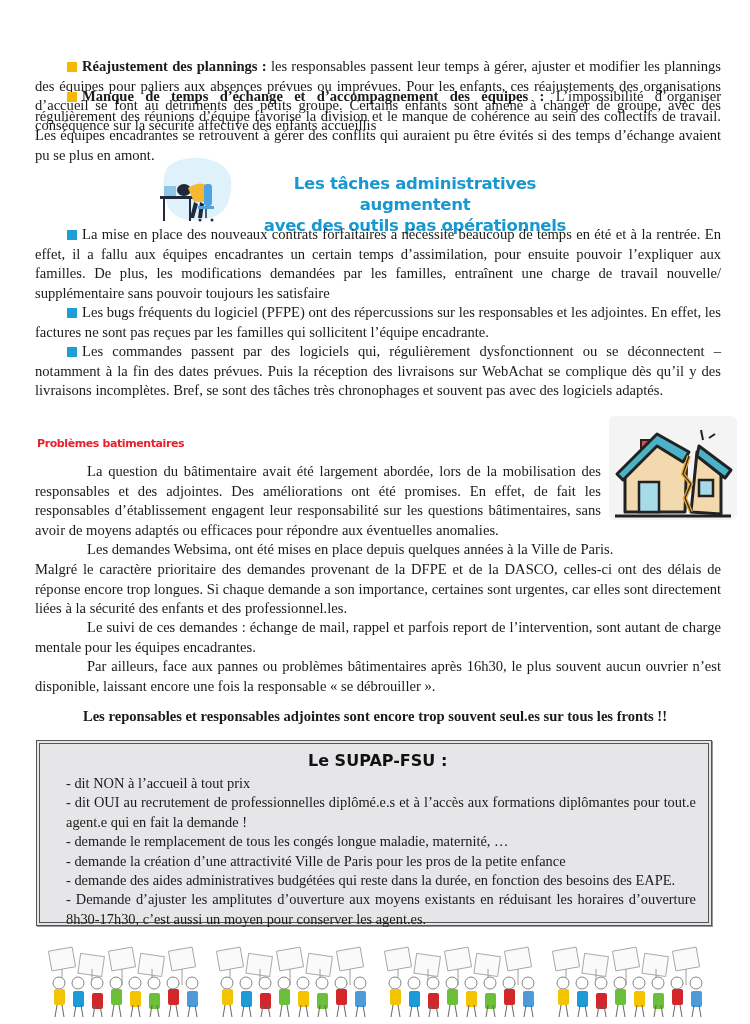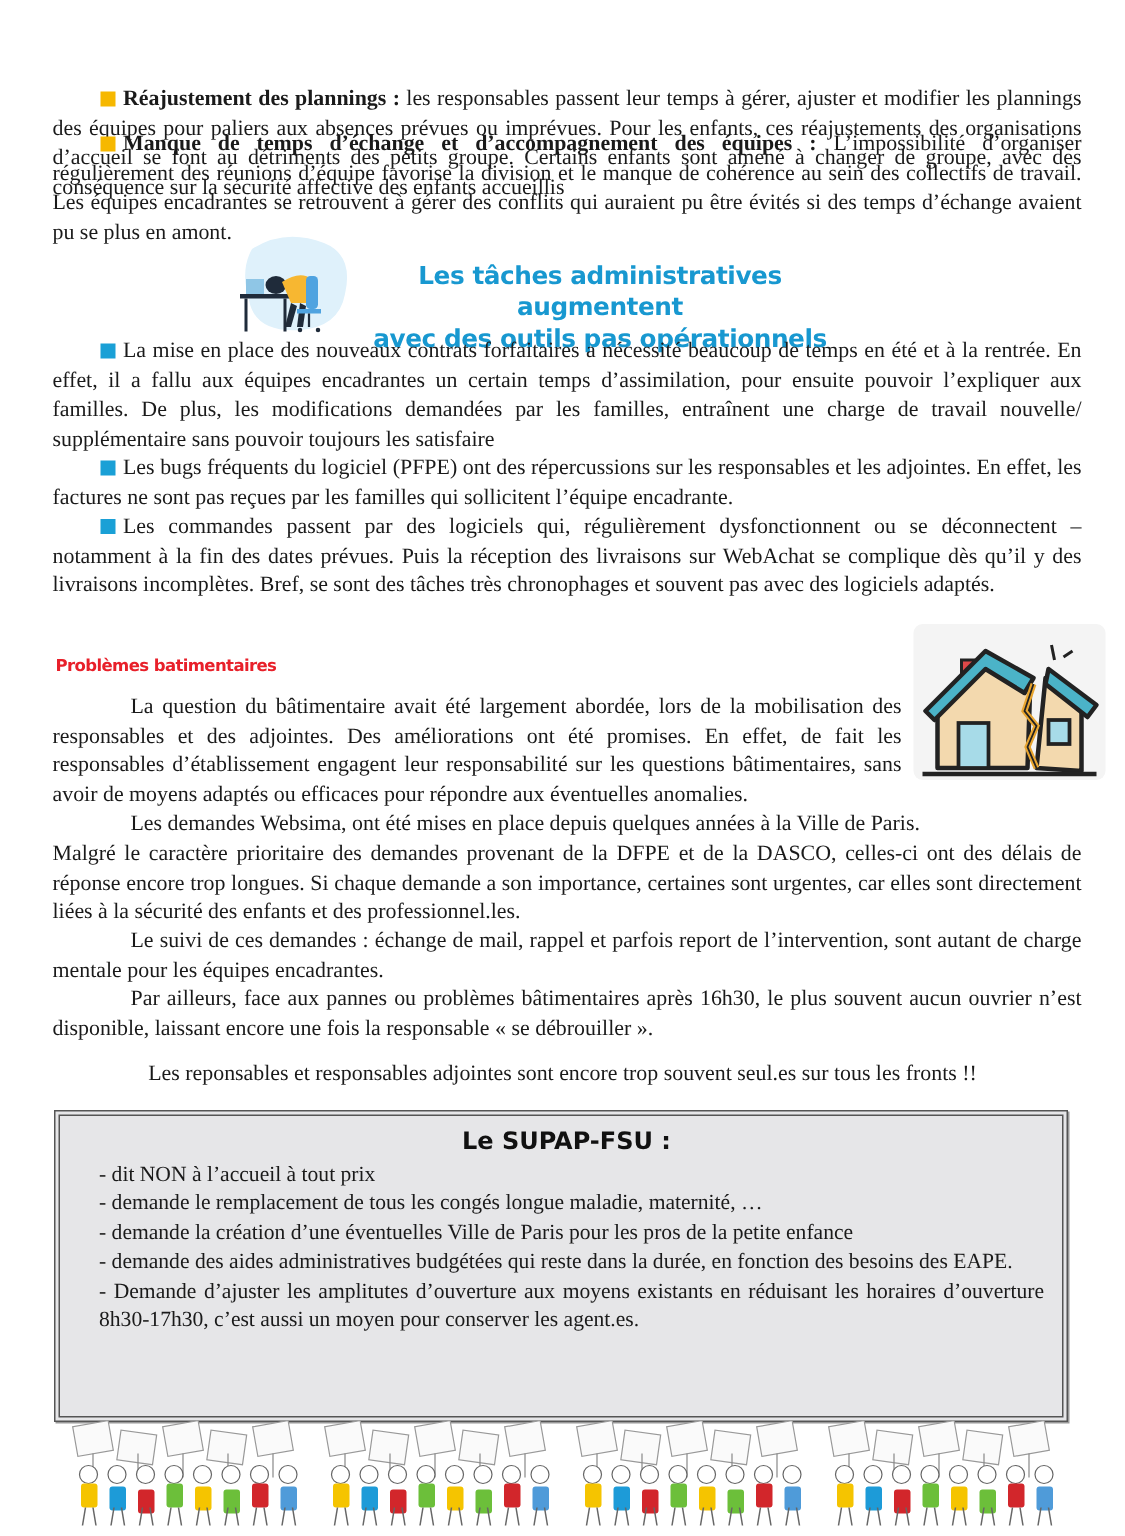--- a/index.html
+++ b/index.html
@@ -6,30 +6,30 @@
     body { width: 750px; height: 1024px; position: relative; overflow: hidden;
            font-family: "Liberation Serif", serif; color: #1a1a1a; }
     .p { position: absolute; left: 35px; width: 686px; font-size: 14.6px; line-height: 19.6px;
          text-align: justify; margin: 0; }
     .p.indent { text-indent: 32px; }
     .p.indent2 { text-indent: 52px; }
     .bul { display: inline-block; width: 10px; height: 10px; margin-right: 5px; vertical-align: -1px; }
     .bul.y { background: #f6b800; }
     .bul.b { background: #1aa0d6; }
     b { font-weight: bold; }
-    .title-admin { position: absolute; left: 225px; top: 173px; width: 350px; text-align: center;
+    .title-admin { position: absolute; left: 240px; top: 173px; width: 350px; text-align: center;
                    font-family: "DejaVu Sans", sans-serif; font-weight: bold; font-size: 16.5px;
                    line-height: 21px; color: #1898d0; letter-spacing: -0.3px; }
     .illus-desk { position: absolute; left: 160px; top: 156px; width: 76px; height: 70px; }
     .title-bat { position: absolute; left: 37px; top: 437px; font-family: "DejaVu Sans", sans-serif;
                  font-weight: bold; font-size: 11px; color: #e8202a; letter-spacing: -0.4px; }
     .illus-house { position: absolute; left: 605px; top: 412px; width: 136px; height: 112px; }
     .callout { position: absolute; left: 60px; top: 708px; width: 630px; text-align: center;
-               font-weight: normal; font-size: 14.6px; }
-    .box { position: absolute; left: 36px; top: 740px; width: 676px; height: 208px;
+               font-weight: bold; font-size: 14.6px; }
+    .box { position: absolute; left: 36px; top: 740px; width: 676px; height: 186px;
            background: #e6e6e8; border: 4px double #555; box-sizing: border-box;
            box-shadow: 1px 1px 0 #999; }
     .box-title { position: absolute; left: 268px; top: 7px; font-family: "DejaVu Sans", sans-serif;
                  font-weight: bold; font-size: 16px; color: #111; }
     .box-list { position: absolute; left: 26px; top: 24px; width: 630px; margin: 0; padding: 0;
                 list-style: none; font-size: 14.4px; line-height: 19.4px; text-align: justify; }
     .box-list li { margin: 0; }
     .crowd { position: absolute; left: 40px; top: 945px; width: 670px; height: 75px; }
   </style>
 </head>
@@ -95,22 +95,23 @@
 <p class="p" style="top:560px;">Malgré le caractère prioritaire des demandes provenant de la DFPE et de la DASCO, celles-ci ont des délais de réponse encore trop longues. Si chaque demande a son importance, certaines sont urgentes, car elles sont directement liées à la sécurité des enfants et des professionnel.les.</p>
 <p class="p indent2" style="top:618px;">Le suivi de ces demandes : échange de mail, rappel et parfois report de l’intervention, sont autant de charge mentale pour les équipes encadrantes.</p>
 <p class="p indent2" style="top:657px;">Par ailleurs, face aux pannes ou problèmes bâtimentaires après 16h30, le plus souvent aucun ouvrier n’est disponible, laissant encore une fois la responsable « se débrouiller ».</p>
 
 <div class="callout">Les reponsables et responsables adjointes sont encore trop souvent seul.es sur tous les fronts !!</div>
 
 <div class="box">
   <div class="box-title">Le SUPAP-FSU :</div>
   <ul class="box-list">
     <li style="margin-top:6px;">- dit NON à l’accueil à tout prix</li>
+    <li>- dit OUI au recrutement de professionnelles diplômé.e.s et à l’accès aux formations diplômantes pour tout.e agent.e qui en fait la demande !</li>
     <li> - demande le remplacement de tous les congés longue maladie, maternité, …</li>
-    <li> - demande la création d’une éventuelles Ville de Paris pour les pros de la petite enfance</li>
+    <li> - demande la création d’une attractivité Ville de Paris pour les pros de la petite enfance</li>
     <li> - demande des aides administratives budgétées qui reste dans la durée, en fonction des besoins des EAPE.</li>
     <li> - Demande d’ajuster les amplitutes d’ouverture aux moyens existants en réduisant les horaires d’ouverture 8h30-17h30, c’est aussi un moyen pour conserver les agent.es.</li>
   </ul>
 </div>
 
 <svg class="crowd" id="crowd" viewBox="0 0 670 75">
     <g>
       <rect x="10" y="4" width="24" height="20" fill="#fafafa" stroke="#999" stroke-width="0.8" transform="rotate(-10 22 14)"></rect>
       <line x1="22" y1="24" x2="22" y2="40" stroke="#888" stroke-width="0.8"></line>
       <rect x="40" y="10" width="24" height="20" fill="#fafafa" stroke="#999" stroke-width="0.8" transform="rotate(8 52 14)"></rect>

